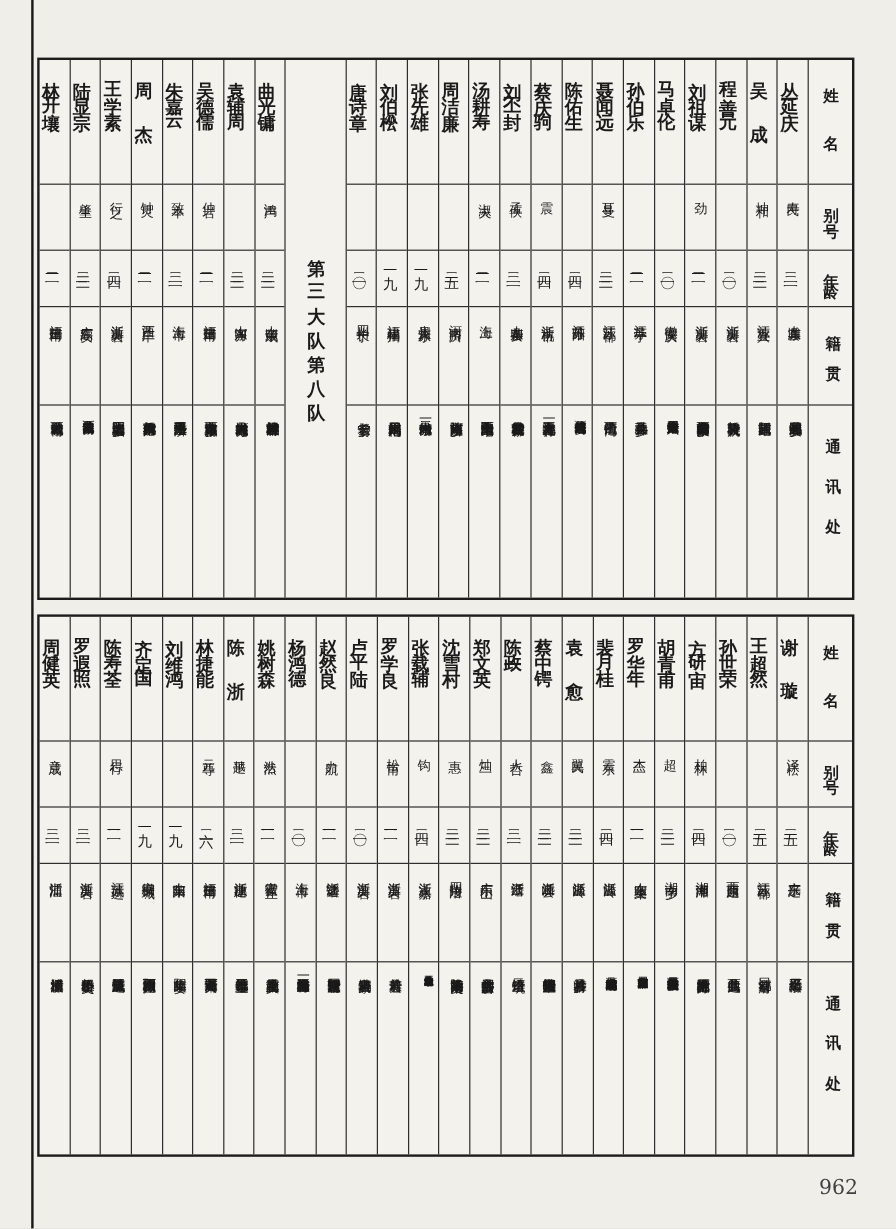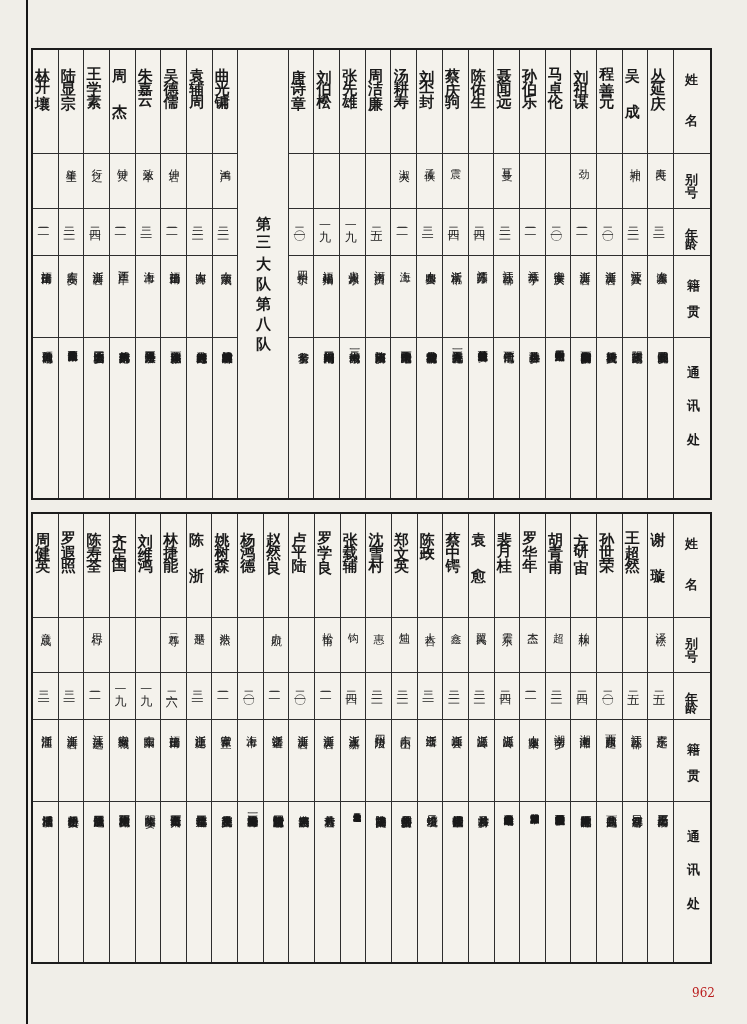--- a/index.html
+++ b/index.html
@@ -26,22 +26,22 @@
   .sp2{letter-spacing:36px;}
   .name-mark{font-size:9px;letter-spacing:0;}
   .hdr{font-weight:bold;font-size:13px;padding-right:10px;}
   .hdr-name{letter-spacing:40px;padding-top:13px;}
   .hdr-byname{letter-spacing:13px;padding-top:9px;}
   .hdr-age{letter-spacing:8px;padding-top:9px;}
   .hdr-native{letter-spacing:26px;padding-top:13px;}
   .hdr-addr{letter-spacing:34px;padding-top:16px;}
   .divider-label{writing-mode:vertical-rl;text-orientation:upright;
         font-size:15px;font-weight:bold;letter-spacing:20px;}
-  .page-number{position:absolute;right:32px;bottom:24px;font-size:12px;
-        font-family:"DejaVu Serif",serif;color:#b91c1c;}
+  .page-number{position:absolute;right:32px;bottom:24px;font-size:17px;
+        font-family:"DejaVu Serif",serif;color:#404040;}
 </style>
 </head>
 <body>
 
 <div class="page">
   <div class="binding-line"></div>
 
   <div class="roster-table" id="table-top">
     <div class="col header-col">
       <div class="cell cell-name hdr hdr-name">姓名</div>

